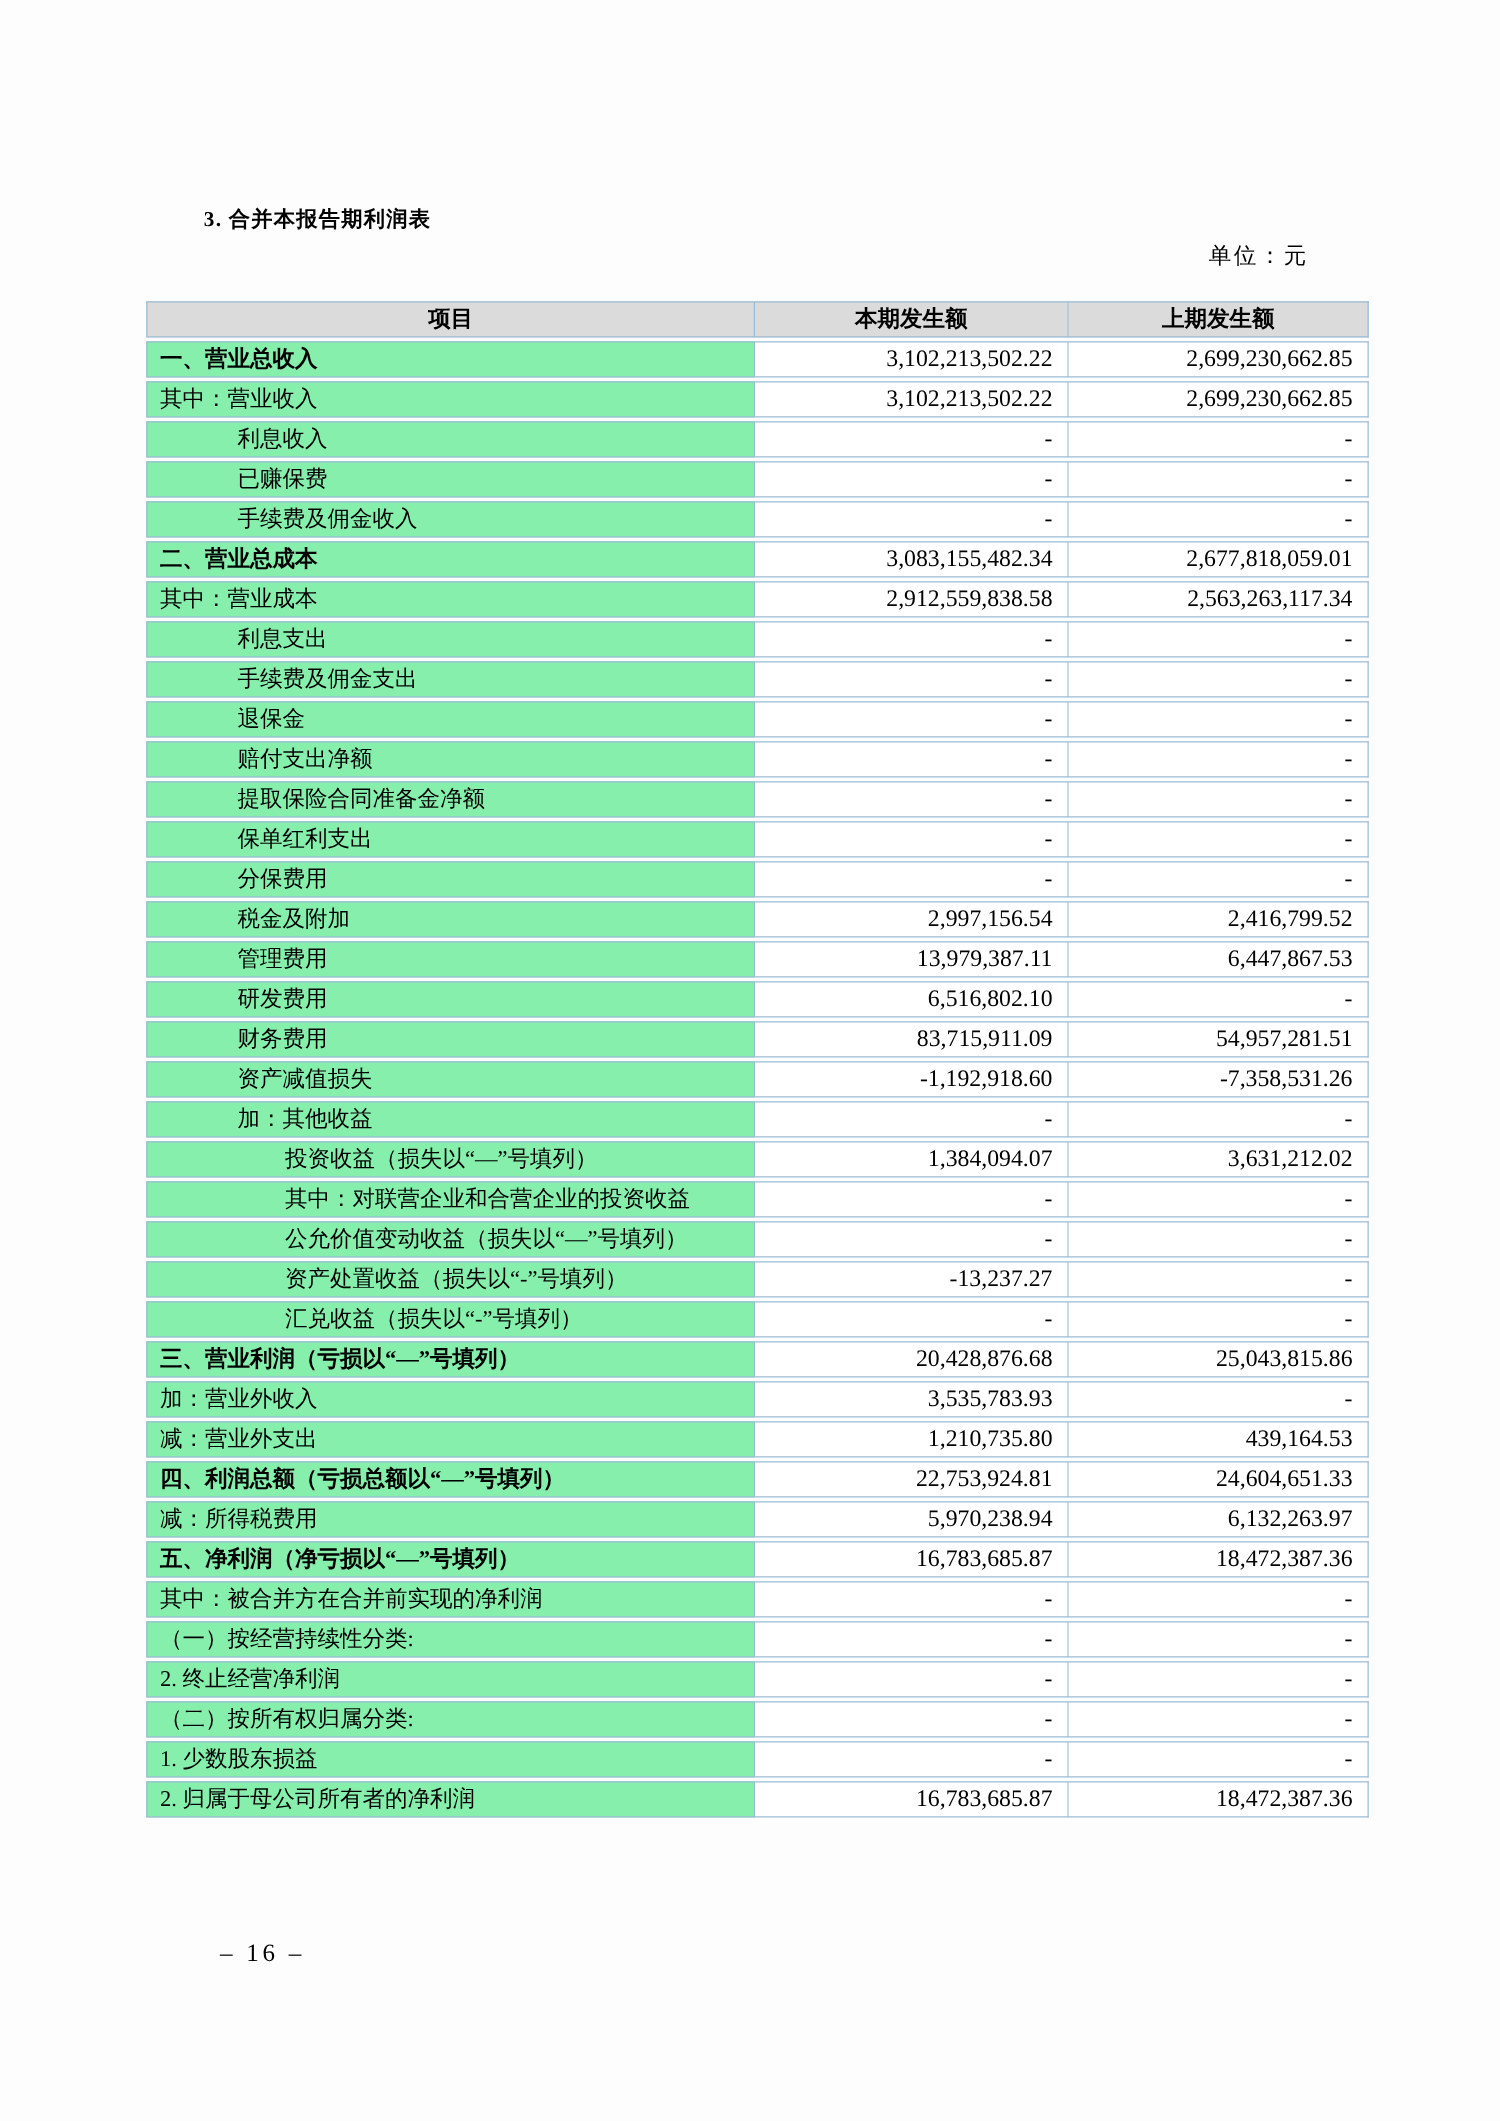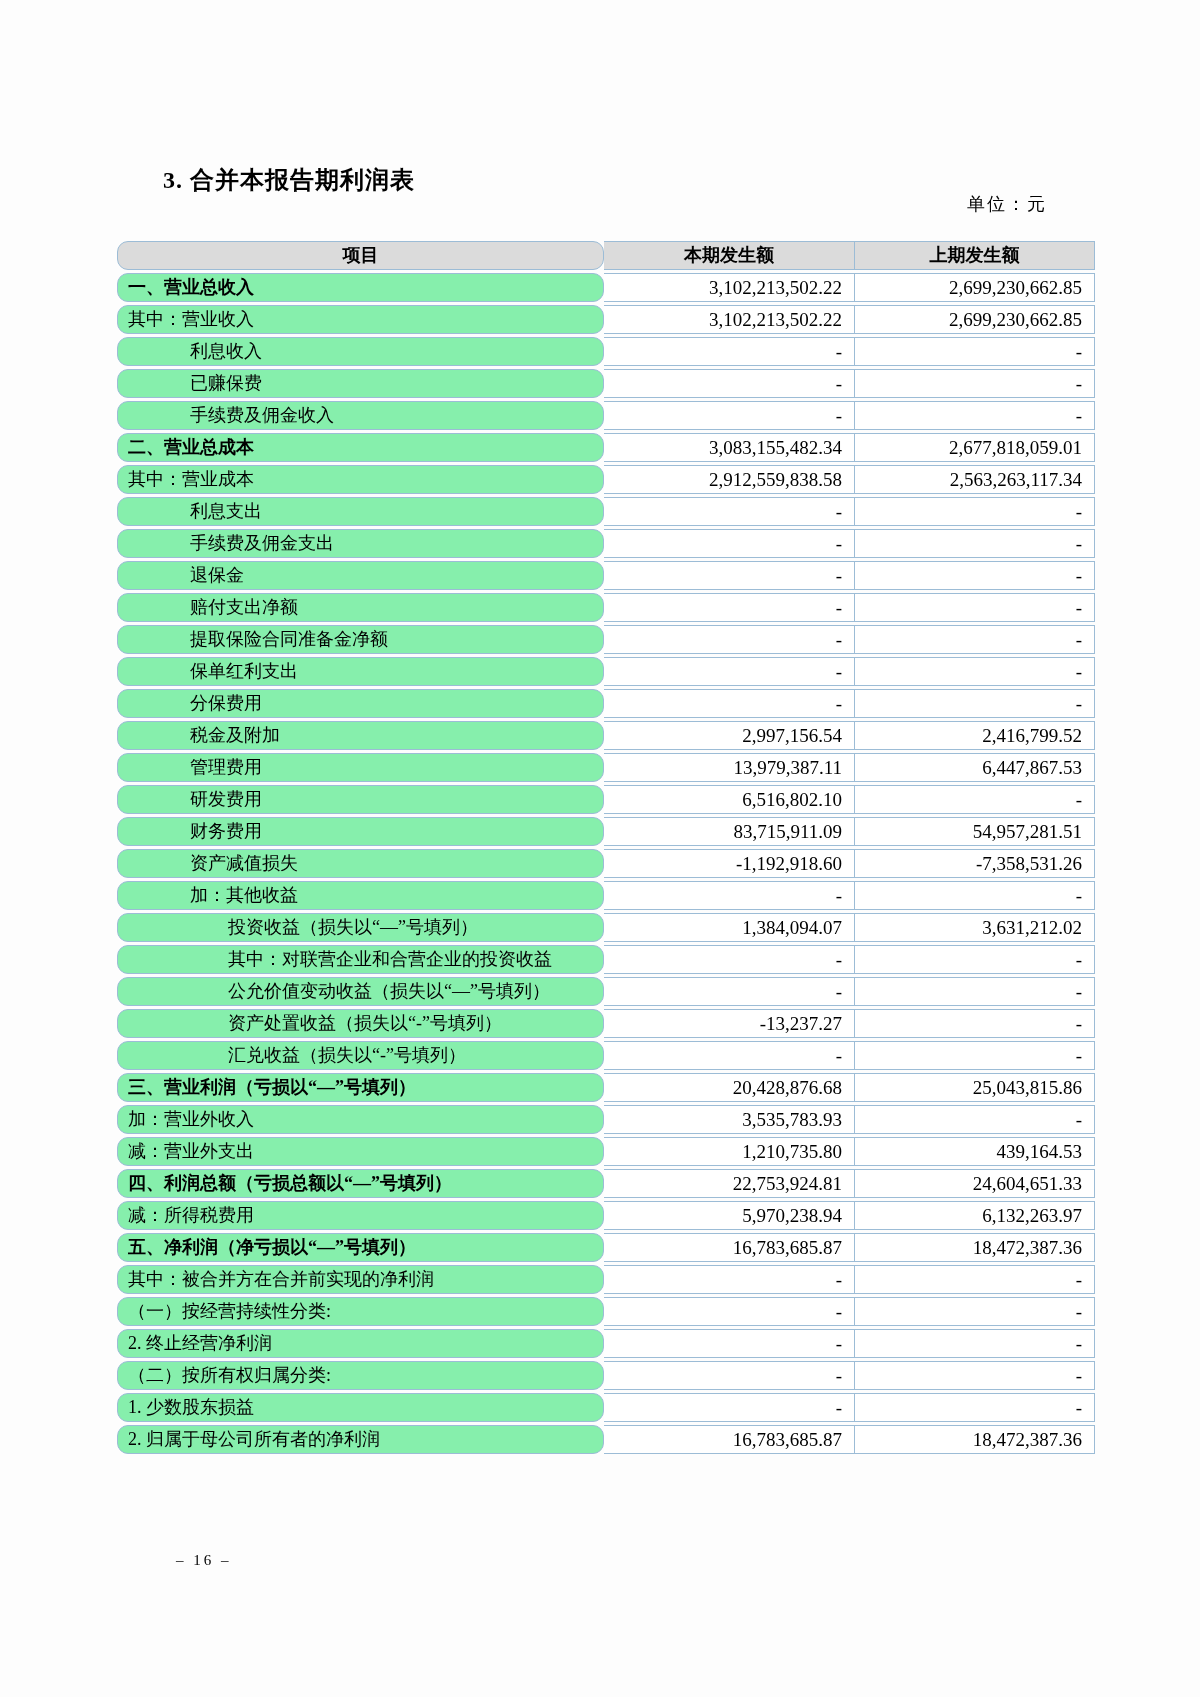--- a/index.html
+++ b/index.html
@@ -5,47 +5,47 @@
   * { box-sizing: border-box; margin: 0; padding: 0; }
   html, body { background: #ffffff; }
   body {
     width: 1200px; height: 1697px; position: relative;
     font-family: "Liberation Serif", "DejaVu Serif", serif;
     color: #000;
   }
   .page { position: absolute; inset: 0; background: #fdfdfd; }
   .doc-title {
     position: absolute; left: 163px; top: 164px;
-    font-size: 24px; font-weight: 700; letter-spacing: 1px;
+    font-size: 17px; font-weight: 700; letter-spacing: 1px;
   }
   .unit-label {
     position: absolute; left: 117px; top: 192px; width: 978px;
     text-align: right; padding-right: 48px; font-size: 18px; letter-spacing: 2px;
   }
   table.statement {
     position: absolute; left: 117px; top: 238px; width: 978px;
     border-collapse: separate; border-spacing: 0 3px; table-layout: fixed;
   }
   col.c0 { width: 487px; } col.c1 { width: 251px; } col.c2 { width: 240px; }
   th, td {
     border: 1px solid #9cbcd6; border-left: none;
     height: 27px; line-height: 27px;
     overflow: hidden; white-space: nowrap;
     font-size: 18px;
   }
-  th:first-child, td:first-child { border-left: 1px solid #9cbcd6; border-radius: 11px; }
+  th:first-child, td:first-child { border-left: 1px solid #9cbcd6; }
   thead th { background: #dbdbdb; font-weight: 700; text-align: center; }
   td.label { background: #86efac; text-align: left; padding-left: 10px; }
   td.num   { background: #ffffff; text-align: right; padding-right: 12px; font-size: 19px; }
   td.label.ind1 { padding-left: 72px; }
   td.label.ind2 { padding-left: 110px; }
   td.label.bold { font-weight: 700; }
   .page-number {
     position: absolute; left: 176px; top: 1552px;
-    font-size: 15px; letter-spacing: 3px;
+    font-size: 20px; letter-spacing: 3px;
   }
 </style>
 </head>
 <body>
 
 <div class="page">
 
   <div class="doc-title">3. 合并本报告期利润表</div>
 
   <div class="unit-label">单位：元</div>

